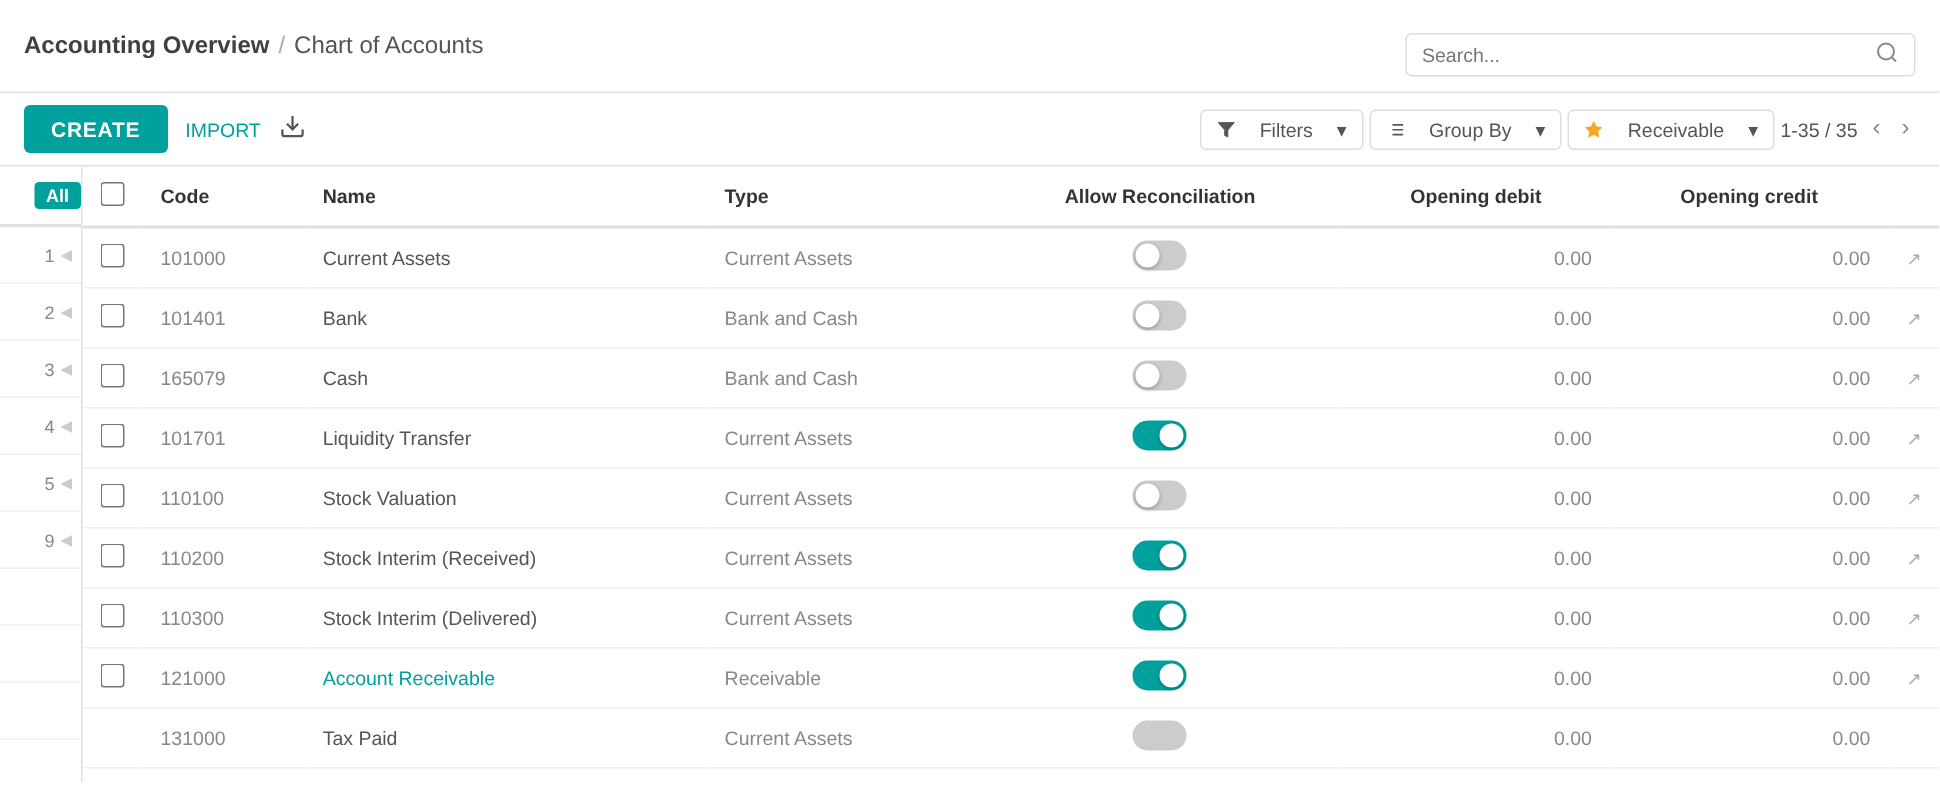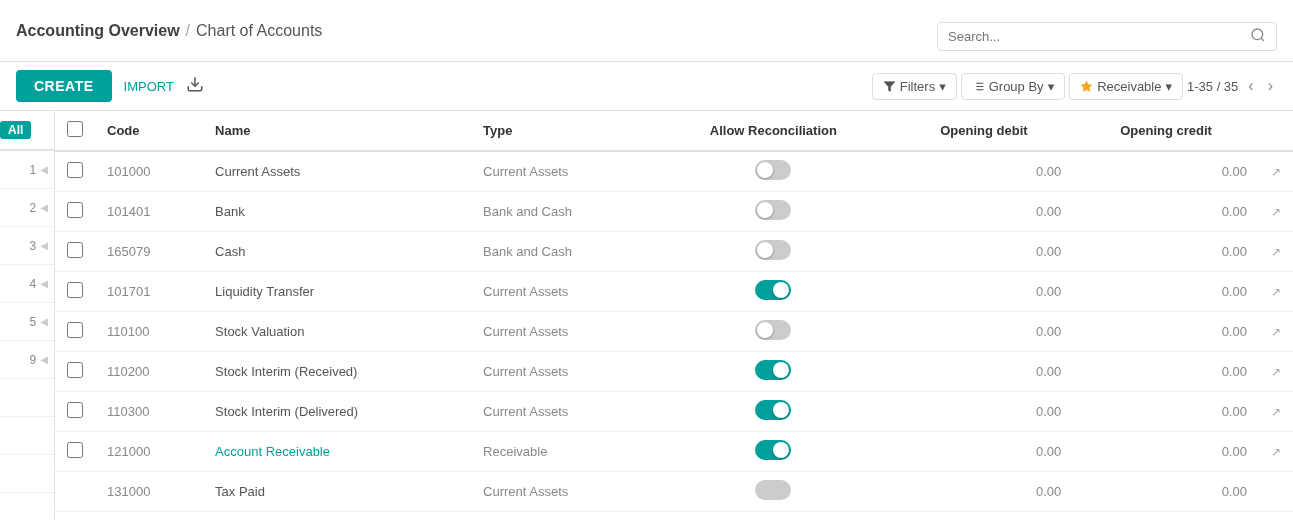--- a/index.html
+++ b/index.html
@@ -14,28 +14,28 @@
     .search-bar { display: flex; align-items: center; border: 1px solid #ddd; border-radius: 4px; padding: 4px 10px; width: 340px; margin-top: 12px; }
     .search-bar input { border: none; outline: none; width: 100%; font-size: 13px; color: #555; background: transparent; }
     .search-icon { color: #888; cursor: pointer; }
 
     
     .toolbar { display: flex; align-items: center; padding: 8px 16px; border-bottom: 1px solid #e0e0e0; gap: 12px; }
     .btn-create { background: #00a09d; color: #fff; border: none; border-radius: 4px; padding: 8px 18px; font-size: 14px; font-weight: 600; cursor: pointer; letter-spacing: 0.5px; }
     .btn-import { background: transparent; border: none; color: #00a09d; font-size: 13px; cursor: pointer; font-weight: 500; }
     .btn-download { background: transparent; border: none; color: #555; font-size: 16px; cursor: pointer; }
     .toolbar-right { margin-left: auto; display: flex; align-items: center; gap: 4px; }
-    .filter-btn { display: flex; align-items: center; gap: 4px; background: transparent; border: 1px solid #ddd; border-radius: 4px; padding: 5px 10px; font-size: 13px; color: #555; cursor: pointer; justify-content: center; }
+    .filter-btn { display: flex; align-items: center; gap: 16px; background: transparent; border: 1px solid #ddd; border-radius: 4px; padding: 5px 10px; font-size: 13px; color: #555; cursor: pointer; justify-content: center; }
     .pagination { display: flex; align-items: center; gap: 6px; color: #555; font-size: 13px; }
     .page-nav { background: transparent; border: none; cursor: pointer; color: #888; font-size: 16px; padding: 2px 4px; }
 
     
     .table-container { display: flex; height: calc(530px - 120px); overflow-y: auto; }
     .row-numbers { width: 55px; flex-shrink: 0; border-right: 1px solid #e0e0e0; }
-    .row-num-header { height: 40px; display: flex; align-items: center; justify-content: flex-start; border-bottom: 2px solid #e0e0e0; font-weight: 600; font-size: 12px; }
+    .row-num-header { height: 40px; display: flex; align-items: center; justify-content: flex-end; border-bottom: 2px solid #e0e0e0; font-weight: 600; font-size: 12px; }
     .all-btn { background: #00a09d; color: white; border: none; border-radius: 3px; padding: 2px 8px; font-size: 12px; font-weight: 600; cursor: pointer; }
     .row-num-cell { height: 38px; display: flex; align-items: center; justify-content: flex-end; padding-right: 6px; color: #888; font-size: 12px; border-bottom: 1px solid #f0f0f0; gap: 4px; }
     .row-num-cell .chevron { color: #ccc; font-size: 10px; cursor: pointer; }
 
     .main-table { flex: 1; overflow-x: auto; }
     table { width: 100%; border-collapse: collapse; }
     thead th { padding: 10px 12px; text-align: left; font-weight: 600; color: #333; font-size: 13px; border-bottom: 2px solid #e0e0e0; background: #fff; white-space: nowrap; }
     thead th.center { text-align: center; }
     thead th.right { text-align: center; }
     tbody tr { border-bottom: 1px solid #f0f0f0; }

